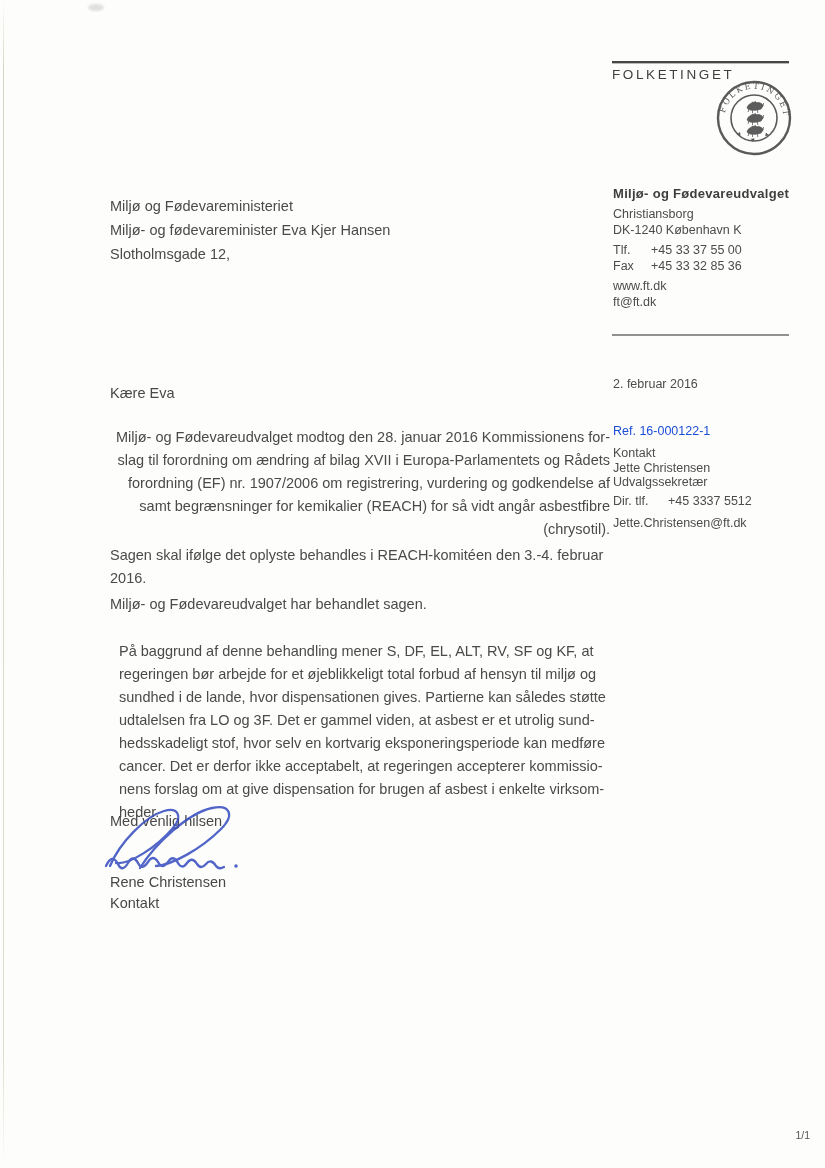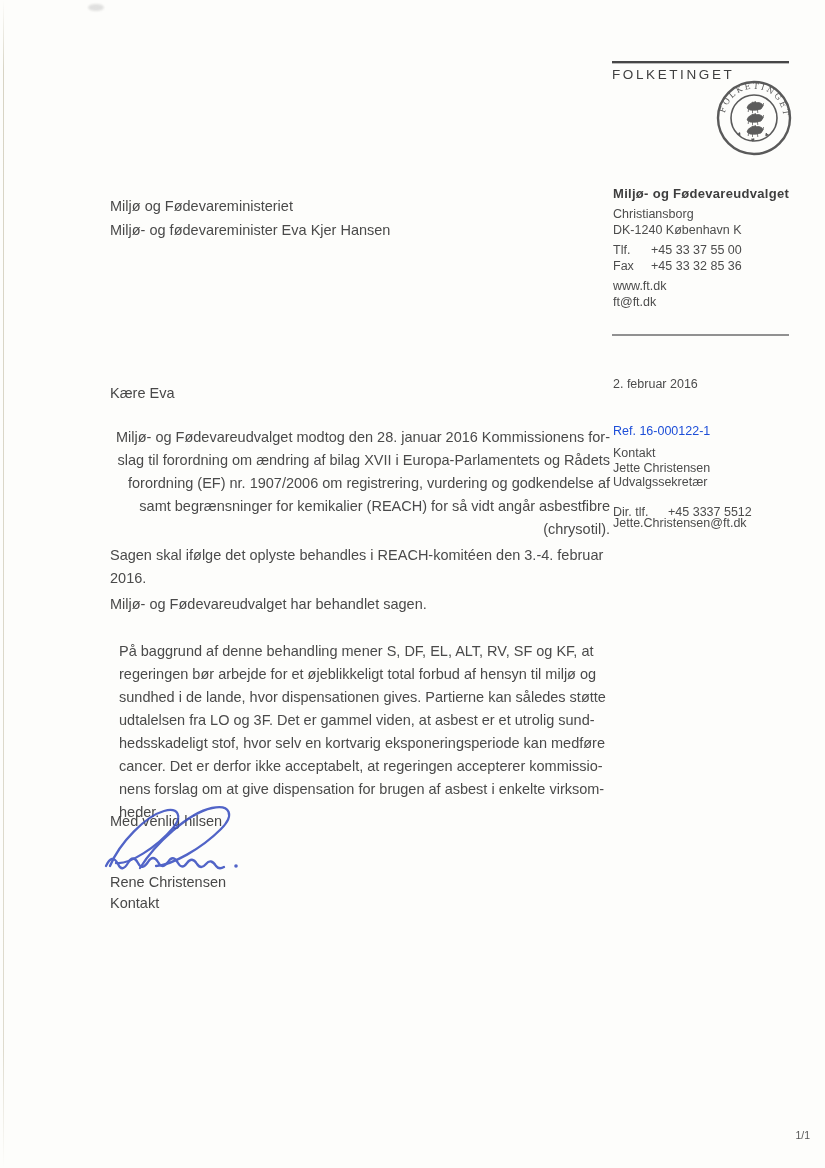--- a/index.html
+++ b/index.html
@@ -36,21 +36,21 @@
   .sb { font-size:12.5px; color:#4c4c4c; line-height:15.5px; }
   .sidebar-address { left:613px; top:207px; }
   .sidebar-phones { left:613px; top:243px; }
   .phone-row { display:flex; }
   .phone-row .lbl { width:38px; }
   .sidebar-web { left:613px; top:279px; }
   .sidebar-divider { left:612px; top:334px; width:177px; height:1.5px; background:#919191; }
   .sidebar-date { left:613px; top:377px; font-size:12.5px; color:#4c4c4c; }
   .sidebar-ref { left:613px; top:424px; font-size:12.5px; color:#1d4ed8; }
   .sidebar-contact { left:613px; top:446px; font-size:12.5px; line-height:14.5px; color:#4c4c4c; }
-  .sidebar-dir { left:613px; top:494px; font-size:12.5px; color:#4c4c4c; display:flex;margin-top:11px; }
+  .sidebar-dir { left:613px; top:494px; font-size:12.5px; color:#4c4c4c; display:flex; }
   .sidebar-dir .lbl { width:55px; }
   .sidebar-email { left:613px; top:516px; font-size:12.5px; color:#4c4c4c; }
 
   
   .salutation { left:110px; top:385px; font-size:14.5px; }
   .para { left:110px; width:500px; font-size:14.5px; line-height:23px; white-space:pre-line; color:#4a4a4a; }
   .p1 { top:426px;text-align:right; }
   .p2 { top:544px; }
   .p3 { top:593px; }
   .p4 { top:640px;margin-left:9px; }
@@ -96,20 +96,21 @@
         <path d="M -7,2 q 1,-4 4,-4.5 q 1.5,-2.5 3,-1 q 1.5,-2 2.5,0.2 q 3,-1 5.5,1.3 q 2,2 0,3.5 l -1,1.5 q -5,2 -11,1 z"></path>
         <path d="M -5.5,3 l -0.3,3 M -1.5,4 l 0,3 M 3.5,4 l 0.3,3 M 7,2 q 3,-2 2.5,-5" fill="none"></path>
       </g>
     </g>
   </svg>
 </div>
 
 <div class="abs recipient">
   <div>Miljø og Fødevareministeriet</div>
   <div>Miljø- og fødevareminister Eva Kjer Hansen</div>
+  <div>Slotholmsgade 12,</div>
 </div>
 
 <div class="abs sidebar-committee">Miljø- og Fødevareudvalget</div>
 
 <div class="abs sb sidebar-address">
   <div>Christiansborg</div>
   <div>DK-1240 København K</div>
 </div>
 
 <div class="abs sb sidebar-phones">

